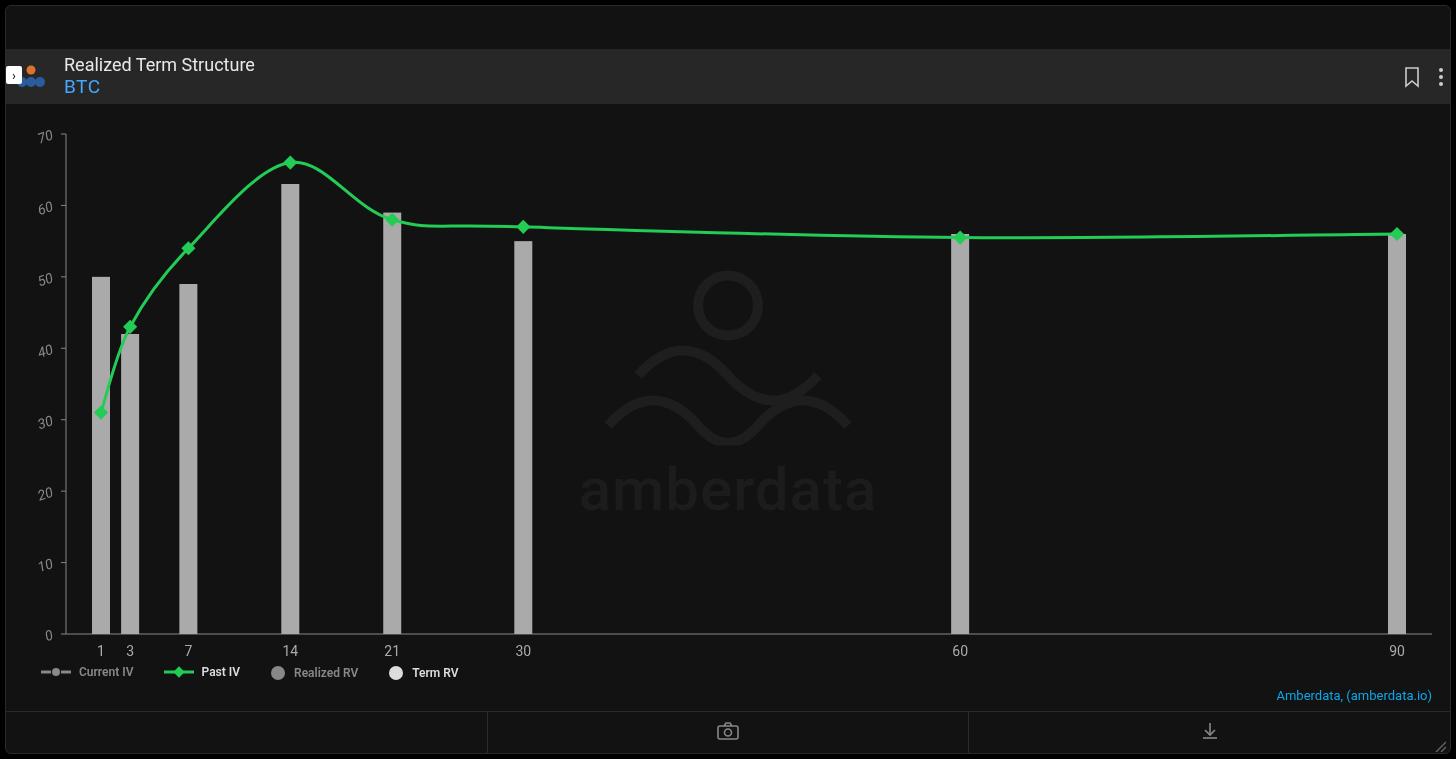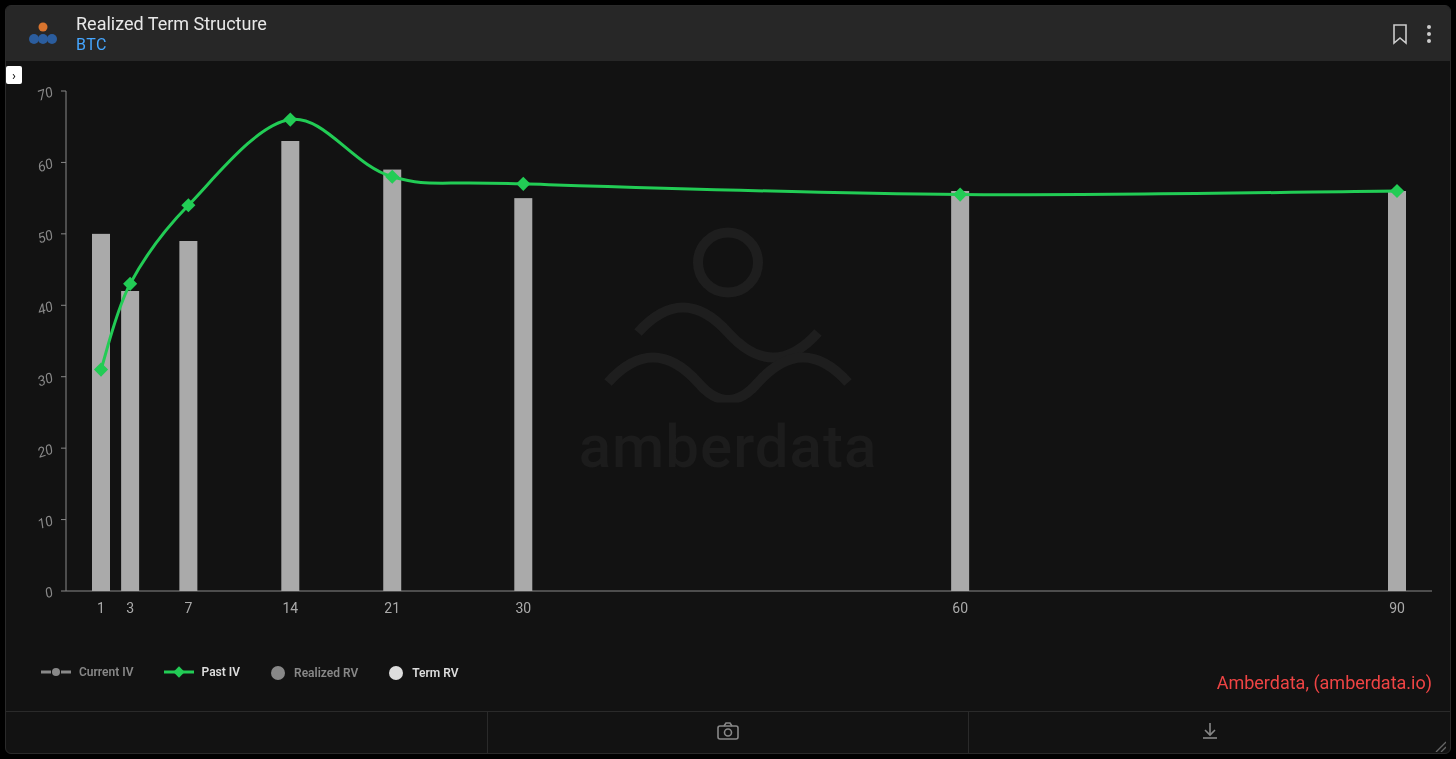--- a/index.html
+++ b/index.html
@@ -19,33 +19,34 @@
     background: #121212;
     border: 1px solid #2a2a2a;
     border-radius: 6px;
     overflow: hidden;
   }
   .header {
     height: 55px;
     background: rgba(80,80,80,0.35);
     display: flex;
     align-items: center;
-    padding: 0 18px;
+    padding: 0 6px;
+    margin-top: 43px;
   }
   .logo {
     width: 38px;
     height: 28px;
     display: flex;
     align-items: center;
     justify-content: center;
     margin-right: 14px;
   }
   .title-block { display: flex; flex-direction: column; line-height: 1.2; }
   .title { font-size: 18px; color: #e8e8e8; font-weight: 400; }
-  .subtitle { font-size: 16px; color: #45a6ff; letter-spacing: 0.5px; }
+  .subtitle { font-size: 19px; color: #45a6ff; letter-spacing: 0.5px; }
   .header-right { margin-left: auto; display: flex; gap: 16px; align-items: center; }
   .icon-btn { color: #ccc; cursor: pointer; display:flex; align-items:center; }
   .chevron-tab {
     position: absolute;
     top: 60px;
     left: 0;
     width: 16px;
     height: 18px;
     background: #fff;
     color: #000;
@@ -70,23 +71,23 @@
     align-items: flex-start;
     font-size: 12px;
     font-weight: 600;
   }
   .legend-item { display: flex; align-items: center; gap: 8px; cursor: pointer; }
   .legend-item.dim { color: #888; }
   .legend-sym { display: inline-flex; align-items: center; }
   .attribution {
     position: absolute;
     right: 18px;
-    bottom: 60px;
-    font-size: 18px;
-    color: #ef4444;
+    bottom: 50px;
+    font-size: 13px;
+    color: #0ea5e9;
   }
   .footer {
     position: absolute;
     bottom: 0;
     left: 0;
     right: 0;
     height: 42px;
     border-top: 1px solid #2a2a2a;
     display: flex;
   }

